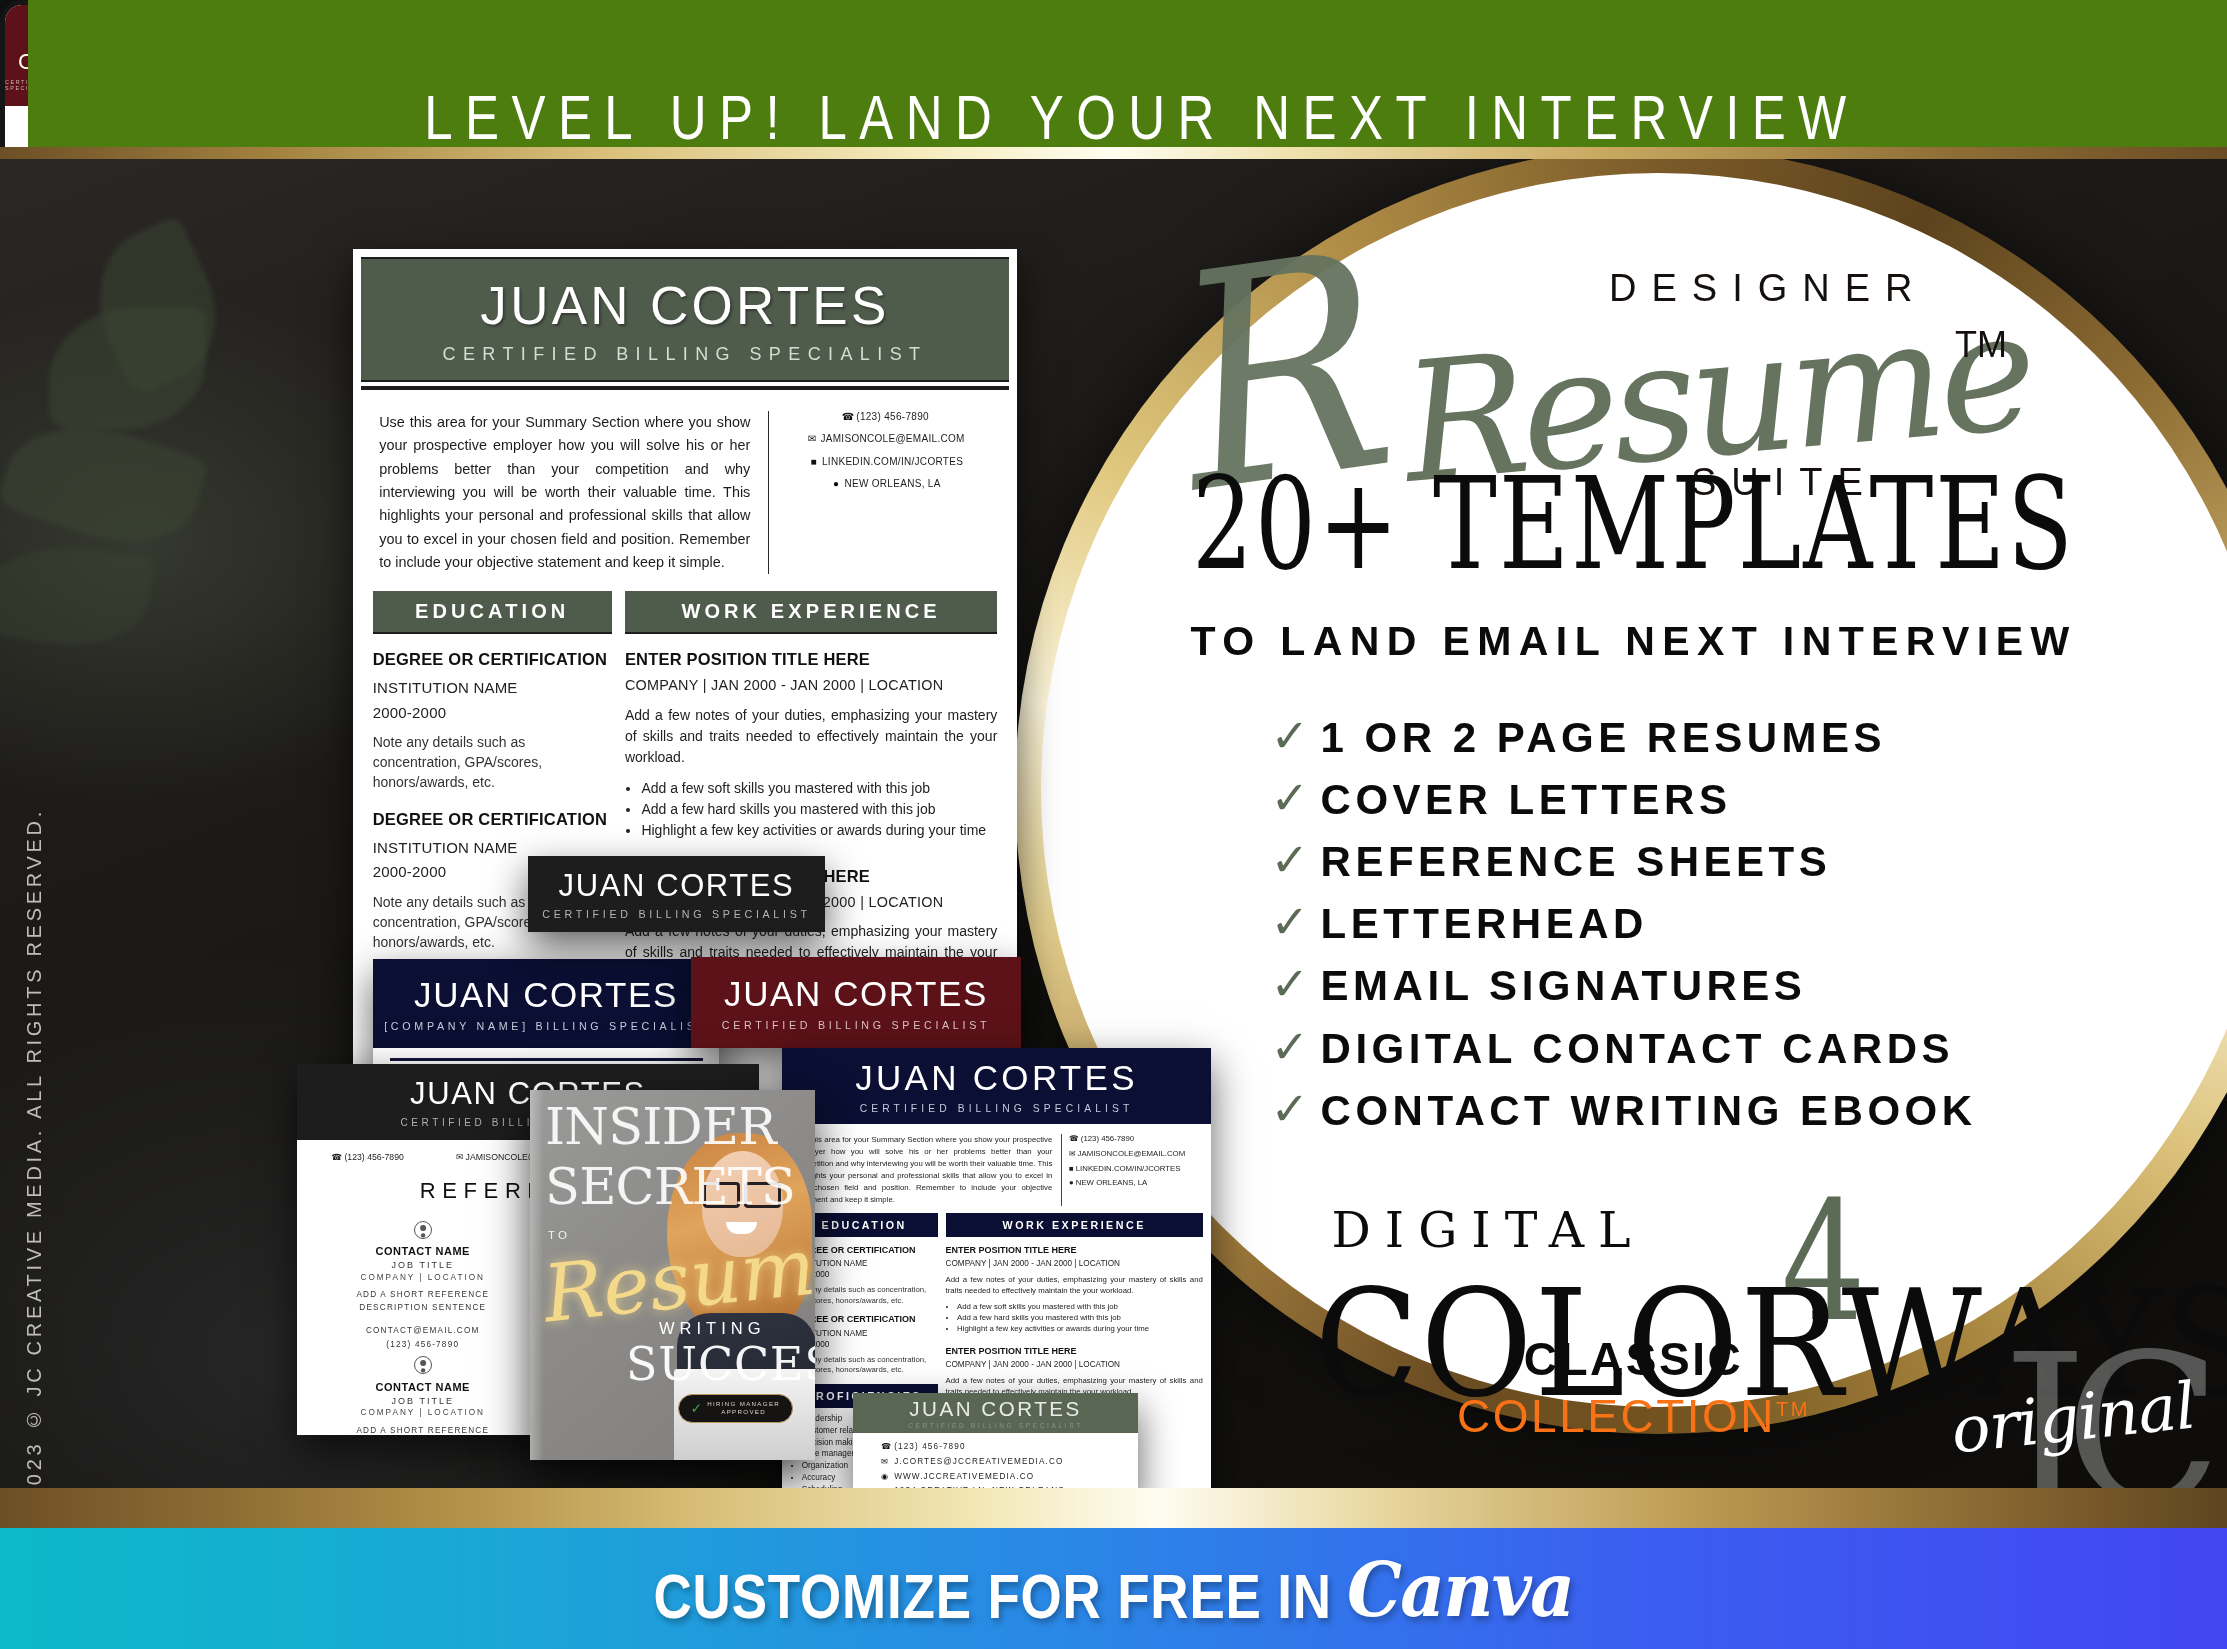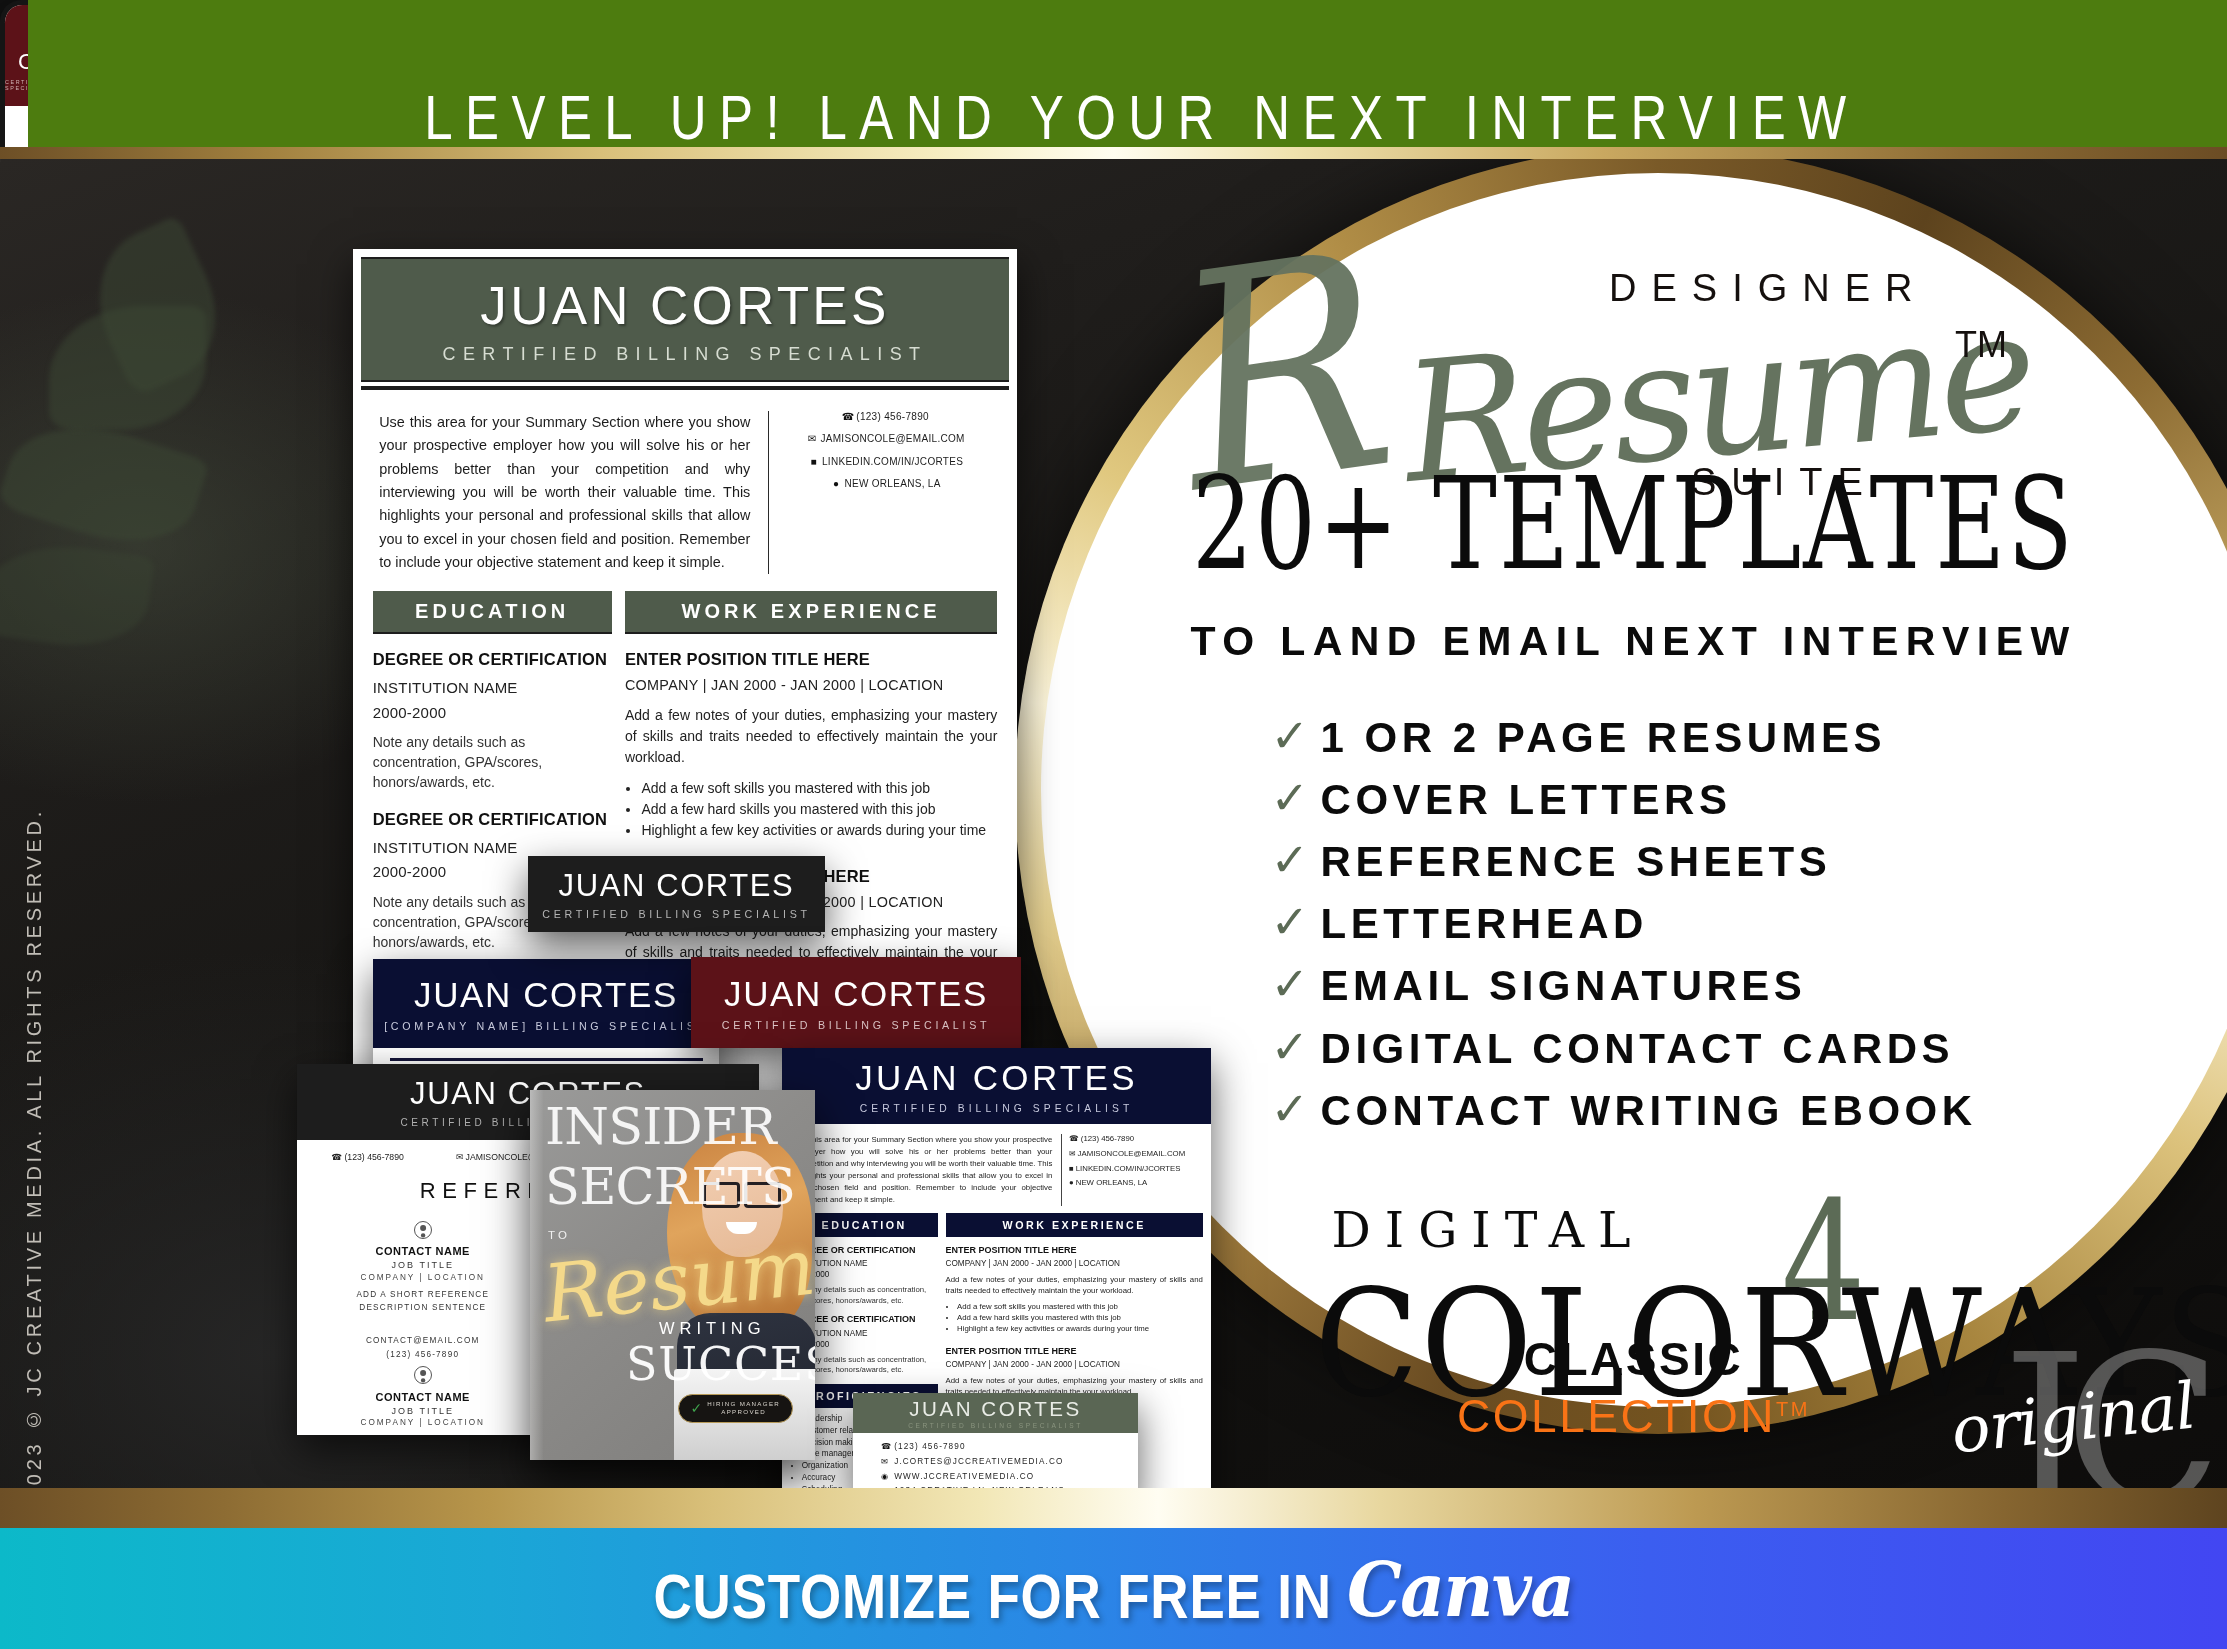--- a/index.html
+++ b/index.html
@@ -184,21 +184,21 @@
      font-family:"Liberation Sans Narrow","Liberation Sans",sans-serif;}
   .rf-grid{display:grid;grid-template-columns:1fr 1fr;gap:5px 19px;padding:16.5px 30px 0;}
   .rf-cell{text-align:center;}
   .rf-av{width:18px;height:18px;border-radius:50%;border:1.6px solid #555;margin:0 auto 6.6px;position:relative;}
   .rf-av:after{content:"";position:absolute;left:50%;top:3.3px;transform:translateX(-50%);
      width:5.8px;height:5.8px;border-radius:50%;background:#555;box-shadow:0 7.4px 0 -0.8px #555;}
   .rf-cn{font-size:11px;font-weight:700;color:#111;letter-spacing:0.5px;}
   .rf-jt{font-size:9px;color:#333;letter-spacing:2px;margin-top:3.3px;}
   .rf-cl{font-size:8.2px;color:#444;letter-spacing:2px;margin-top:2.5px;}
   .rf-ds{font-size:8.2px;color:#333;letter-spacing:1.2px;margin-top:7.4px;line-height:1.5;}
-  .rf-em{font-size:8.2px;color:#333;letter-spacing:1.2px;margin-top:21px;line-height:1.5;}
+  .rf-em{font-size:8.2px;color:#333;letter-spacing:1.2px;margin-top:11px;line-height:1.5;}
 
   
   #doc-navy2{left:782px;top:1048px;width:429px;height:462px;z-index:25;}
   .n2-head{background:#0a0f33;height:76px;display:flex;flex-direction:column;align-items:center;
      justify-content:center;}
   .n2-name{color:#fff;font-size:35px;letter-spacing:3.3px;font-weight:300;
      font-family:"Liberation Sans Narrow","Liberation Sans",sans-serif;}
   .n2-role{color:#c7c9dd;font-size:10.3px;letter-spacing:4.1px;margin-top:5.8px;font-weight:300;
      font-family:"Liberation Sans Narrow","Liberation Sans",sans-serif;}
   .n2-sum{display:flex;padding:10px 11.5px 6.6px;}

